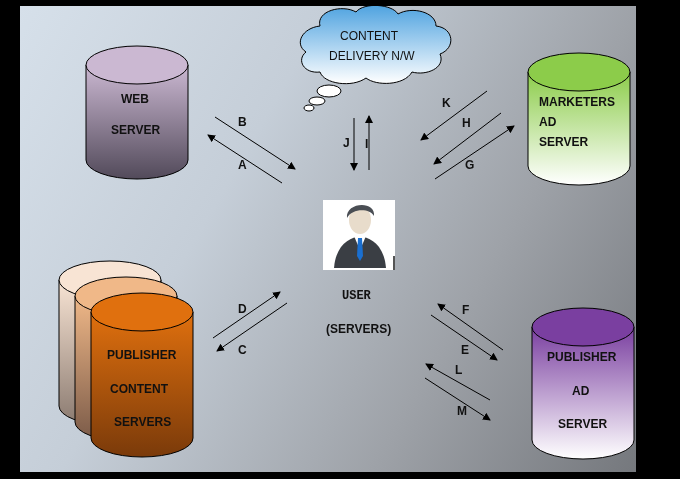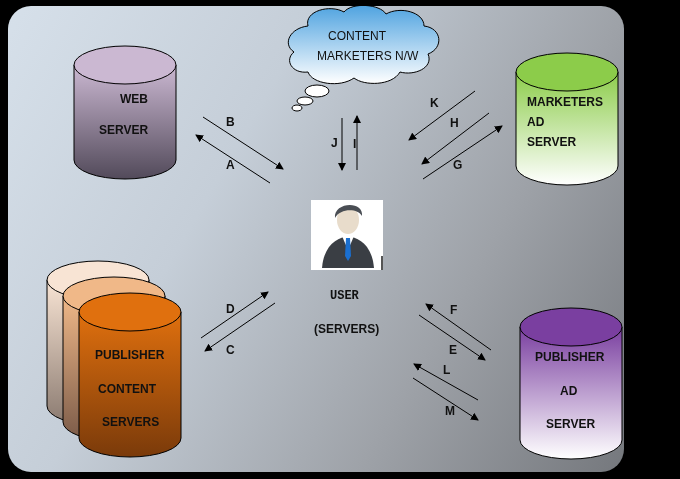--- a/index.html
+++ b/index.html
@@ -1,18 +1,18 @@
 <!DOCTYPE html>
 <html><head>
 <meta charset="utf-8">
 <style>
   html,body{margin:0;padding:0;}
   body{width:680px;height:479px;background:#000;position:relative;overflow:hidden;font-family:"Liberation Sans",sans-serif;}
-  #canvas{position:absolute;left:8px;top:6px;width:616px;height:466px;
-    background:linear-gradient(120deg,#d6e0ea 0%,#c5ced8 35%,#9ea2a8 70%,#75787d 100%);border-radius:23px;}
+  #canvas{position:absolute;left:20px;top:6px;width:616px;height:466px;
+    background:linear-gradient(120deg,#d6e0ea 0%,#c5ced8 35%,#9ea2a8 70%,#75787d 100%);}
   svg{position:absolute;left:0;top:0;}
   .lbl{position:absolute;font-weight:bold;font-size:12px;color:#111;text-align:center;white-space:nowrap;}
   .al{position:absolute;font-weight:bold;font-size:12px;color:#111;}
 </style>
 </head>
 <body>
 
 <div id="canvas">
 <svg width="662" height="466" viewBox="0 0 662 466">
   <defs>
@@ -101,23 +101,23 @@
     <line x1="193" y1="332" x2="260" y2="286" stroke="#000" marker-end="url(#ah)"></line>
     <line x1="267" y1="297" x2="197" y2="345" stroke="#000" marker-end="url(#ah)"></line>
     <line x1="483" y1="344" x2="418" y2="298" stroke="#000" marker-end="url(#ah)"></line>
     <line x1="411" y1="309" x2="477" y2="354" stroke="#000" marker-end="url(#ah)"></line>
     <line x1="470" y1="394" x2="406" y2="358" stroke="#000" marker-end="url(#ah)"></line>
     <line x1="405" y1="372" x2="470" y2="414" stroke="#000" marker-end="url(#ah)"></line>
   </g>
 </svg>
 
 <div class="lbl" style="left:320px;top:23px;font-weight:normal;">CONTENT</div>
-<div class="lbl" style="left:309px;top:43px;font-weight:normal;">MARKETERS N/W</div>
+<div class="lbl" style="left:309px;top:43px;font-weight:normal;">DELIVERY N/W</div>
 
-<div class="lbl" style="left:101px;top:86px;margin-left:11px;">WEB</div>
+<div class="lbl" style="left:101px;top:86px;">WEB</div>
 <div class="lbl" style="left:91px;top:117px;">SERVER</div>
 
 <div class="lbl" style="left:519px;top:89px;text-align:center;">MARKETERS</div>
 <div class="lbl" style="left:519px;top:109px;text-align:left;">AD</div>
 <div class="lbl" style="left:519px;top:129px;text-align:left;">SERVER</div>
 
 <div class="lbl" style="left:322px;top:283px;font-family:Liberation Mono, monospace;">USER</div>
 <div class="lbl" style="left:306px;top:316px;">(SERVERS)</div>
 
 <div class="lbl" style="left:87px;top:342px;">PUBLISHER</div>

